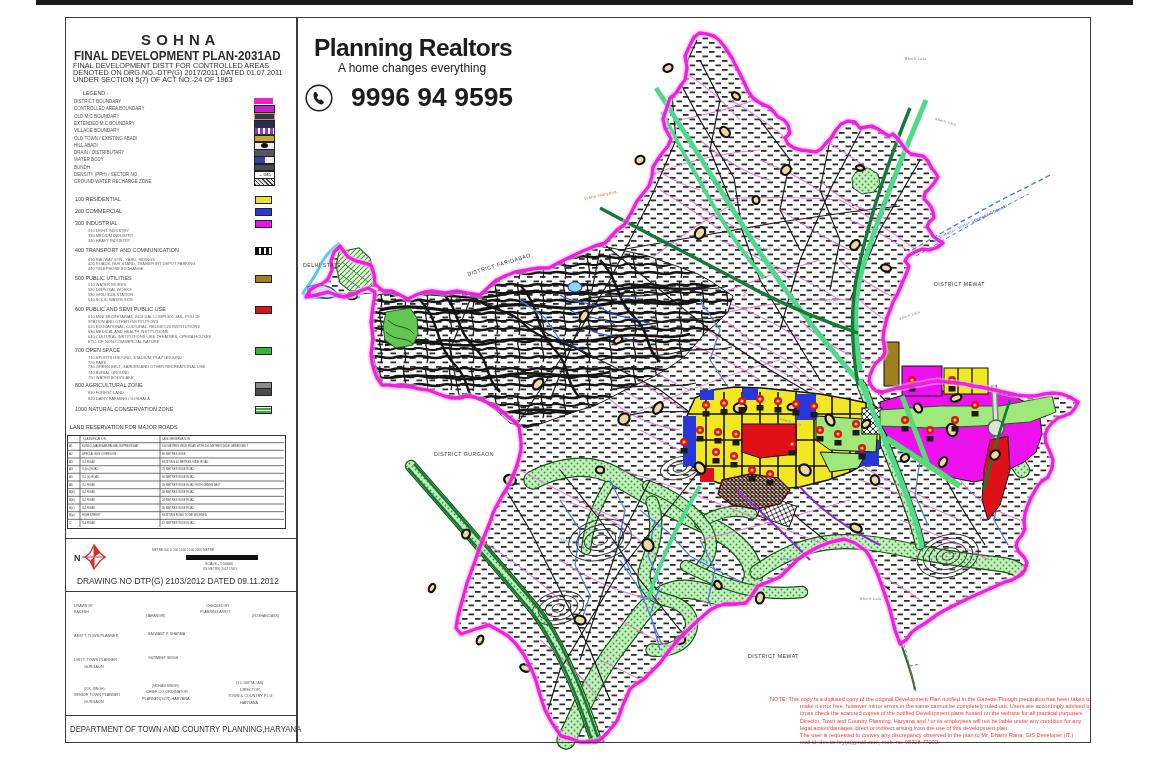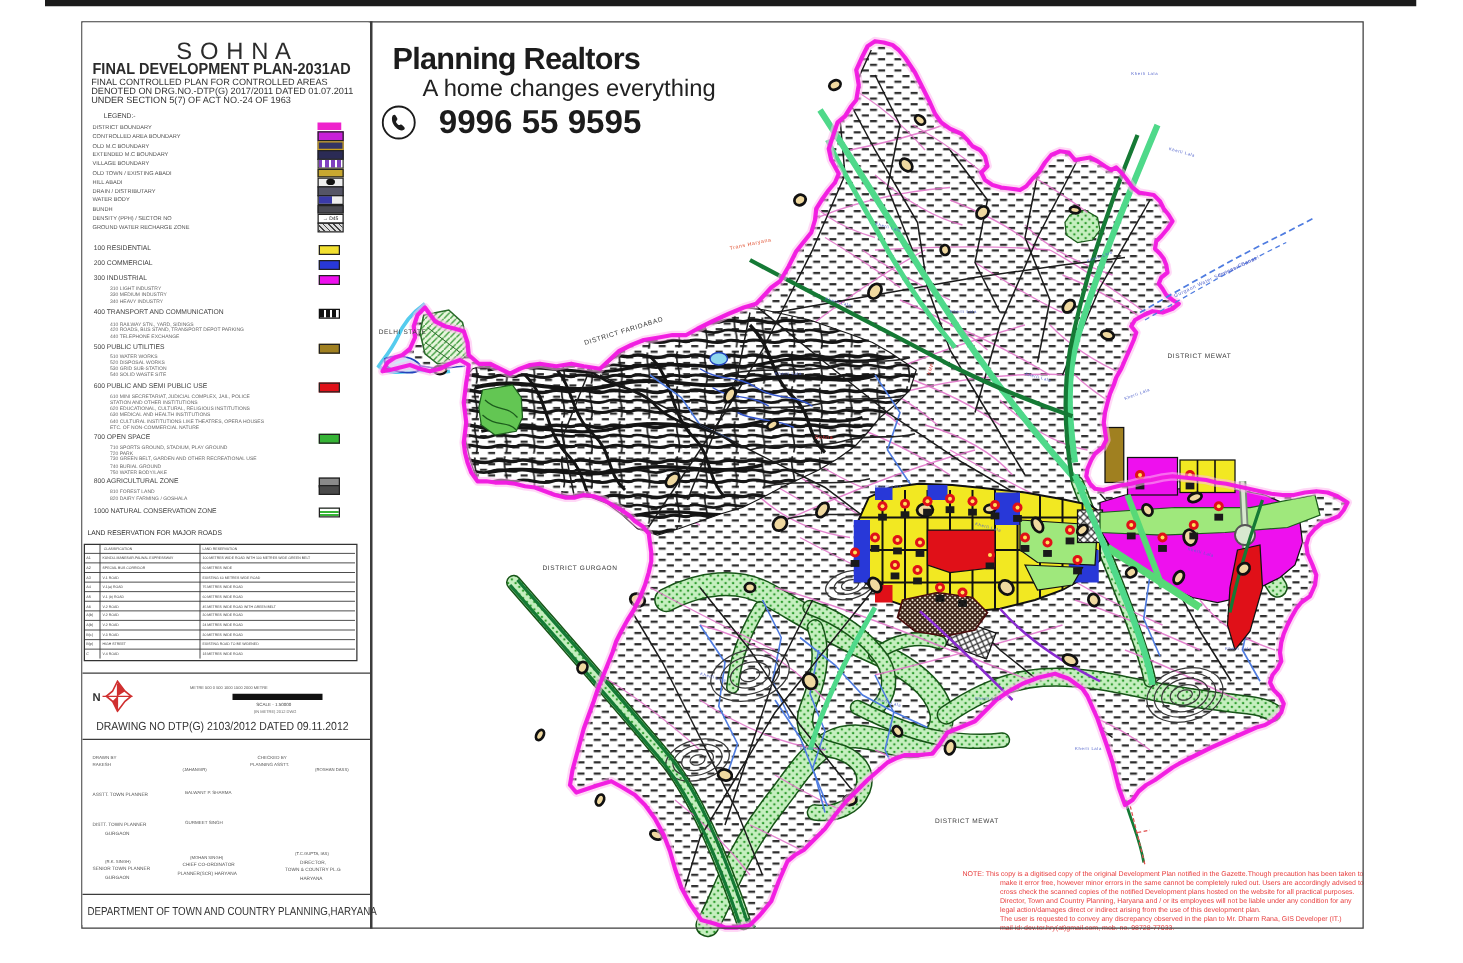--- a/index.html
+++ b/index.html
@@ -479,25 +479,25 @@
 </svg>
 
 <div class="abs" style="left:36px;top:0;width:1097px;height:5px;background:#1b1b1b"></div>
 
 <div class="abs" style="left:65px;top:17px;width:1024px;height:724px;border:1.6px solid #3c3c3c"></div>
 
 <div class="abs" style="left:66px;top:18px;width:229px;height:722px;background:#fff"></div>
 
 <div class="abs" style="left:296px;top:17px;width:1.6px;height:726px;background:#3c3c3c"></div>
 
-<div class="t" style="left:141px;top:31px;font-size:19px;color:#2b2b2b;font-weight:normal;letter-spacing:0.5px">S O H N A</div>
+<div class="t" style="left:141px;top:31px;font-size:15px;color:#2b2b2b;font-weight:bold;letter-spacing:0.5px">S O H N A</div>
 
 <div class="t" style="left:74px;top:48px;font-size:11.6px;color:#2b2b2b;transform:scale(1,1.1);transform-origin:left top;font-weight:bold">FINAL DEVELOPMENT PLAN-2031AD</div>
 
-<div class="t" style="left:73px;top:61px;font-size:7.3px;color:#333">FINAL CONTROLLED PLAN FOR CONTROLLED AREAS</div>
+<div class="t" style="left:73px;top:61px;font-size:7.3px;color:#333">FINAL DEVELOPMENT DISTT FOR CONTROLLED AREAS</div>
 <div class="t" style="left:73px;top:68px;font-size:7.3px;color:#333">DENOTED ON  DRG.NO.-DTP(G) 2017/2011 DATED 01.07.2011</div>
 <div class="t" style="left:73px;top:75px;font-size:7.3px;color:#333">UNDER SECTION 5(7) OF ACT NO.-24 OF 1963</div>
 
 <div class="t" style="left:83px;top:90px;font-size:5.4px;color:#444">LEGEND:-</div>
 
 <div class="t" style="left:74px;top:99px;font-size:4.5px;color:#555">DISTRICT BOUNDARY</div>
 <div class="abs" style="left:254px;top:98px;width:19px;height:5.8px">
     <div style="width:100%;height:100%;background:#ee22cc"></div>
   </div>
 <div class="t" style="left:74px;top:106.3px;font-size:4.5px;color:#555">CONTROLLED AREA BOUNDARY</div>
@@ -681,19 +681,19 @@
 <div class="t" style="left:236px;top:681px;font-size:3.4px;color:#555">(T.C.GUPTA, IAS)</div>
 <div class="t" style="left:240px;top:688px;font-size:3.8px;color:#555">DIRECTOR,</div>
 <div class="t" style="left:228px;top:694px;font-size:3.8px;color:#555">TOWN &amp; COUNTRY PL.G</div>
 <div class="t" style="left:240px;top:701px;font-size:3.8px;color:#555">HARYANA</div>
 <div class="abs" style="left:66px;top:715px;width:230px;height:1.4px;background:#3c3c3c"></div>
 
 <div class="t" style="left:70px;top:724px;font-size:7.8px;color:#333;transform:scale(1,1.18);transform-origin:left top">DEPARTMENT OF TOWN AND COUNTRY PLANNING,HARYANA</div>
 
 <div class="t" style="left:314px;top:34px;font-size:24.5px;font-weight:bold;color:#1c1c1c;letter-spacing:-0.6px">Planning Realtors</div>
 
-<div class="t" style="left:338px;top:61px;font-size:19px;color:#222">A home changes everything</div>
+<div class="t" style="left:338px;top:61px;font-size:12px;color:#222">A home changes everything</div>
 
 <svg class="abs" style="left:305px;top:84px" width="28" height="28" viewBox="0 0 28 28">
 <circle cx="14" cy="14" r="12.8" fill="none" stroke="#1c1c1c" stroke-width="1.5"></circle>
 <path d="M9.2,8.4 c1,-0.8 2,-0.6 2.5,0.3 l1,1.7 c0.4,0.8 0.2,1.5 -0.5,2.1 c-0.5,0.5 -0.5,1.2 0.4,2.3 c0.9,1.1 1.6,1.4 2.2,1.1 c0.8,-0.4 1.5,-0.4 2.1,0.2 l1.4,1.4 c0.7,0.7 0.7,1.6 -0.2,2.3 c-1.5,1.2 -3.9,0.6 -6.5,-2 c-2.7,-2.7 -3.9,-6.6 -2.4,-9.4z" fill="#1c1c1c"></path>
 </svg>
 
-<div class="t" style="left:351px;top:82px;font-size:26.5px;font-weight:bold;color:#1c1c1c;letter-spacing:0px">9996 55 9595</div>
+<div class="t" style="left:351px;top:82px;font-size:26.5px;font-weight:bold;color:#1c1c1c;letter-spacing:0px">9996 94 9595</div>
 </body></html>

